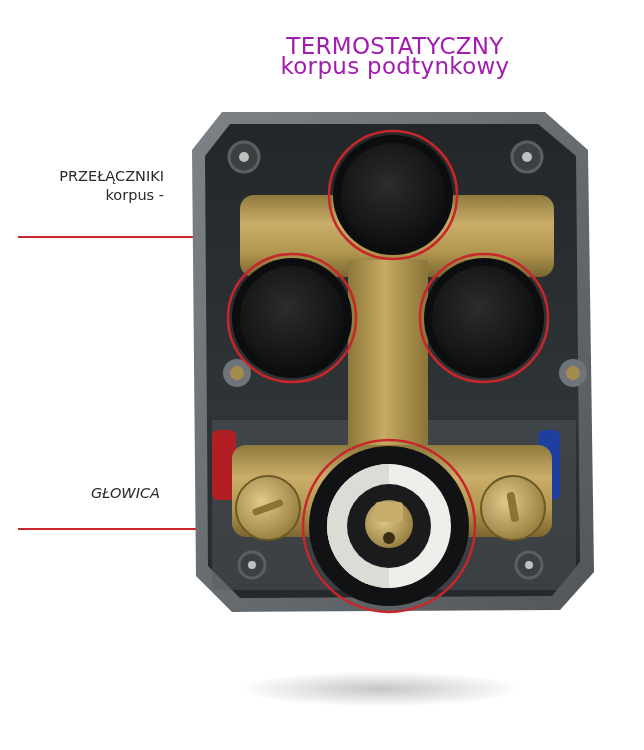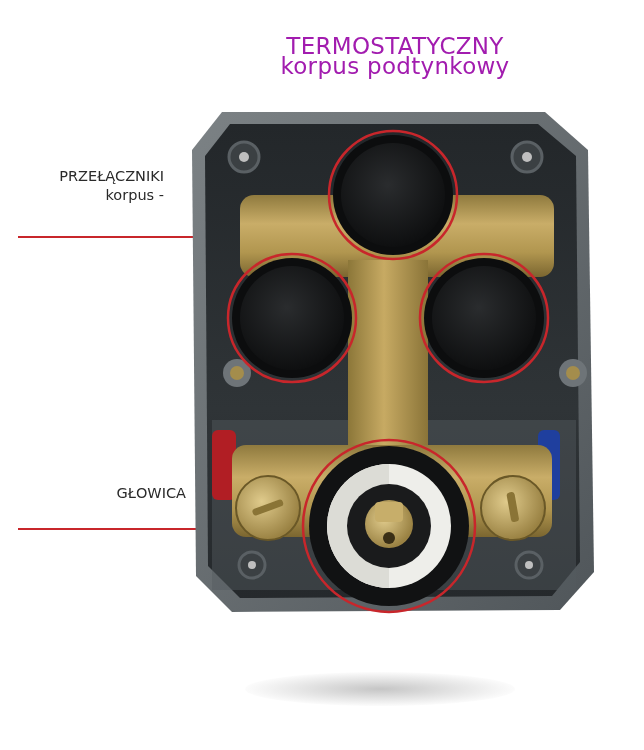--- a/index.html
+++ b/index.html
@@ -2,21 +2,21 @@
 <html><head>
 <meta charset="utf-8">
 <style>
   html,body{margin:0;padding:0;background:#ffffff;}
   body{width:644px;height:750px;position:relative;overflow:hidden;font-family:"DejaVu Sans","Liberation Sans",sans-serif;}
   .title{position:absolute;left:230px;width:330px;text-align:center;color:#a21caf;font-size:23px;line-height:30px;letter-spacing:0.3px;}
   .title.l1{top:31px;}
   .title.l2{top:51px;}
   .label{position:absolute;text-align:right;color:#2a2a2a;font-size:14.5px;line-height:19px;}
   .label.switches{right:480px;top:151px;margin-top:16px;}
-  .label.head{right:458px;top:484px;}
+  .label.head{right:484px;top:484px;font-style:italic;}
   .arrow{position:absolute;height:2px;background:#c8262b;}
   .arrow::after{content:"";position:absolute;right:-2px;top:-4px;border-left:8px solid #c8262b;border-top:5px solid transparent;border-bottom:5px solid transparent;}
   svg.product{position:absolute;left:0;top:0;}
   .shadow{position:absolute;left:245px;top:672px;width:270px;height:34px;border-radius:50%;background:radial-gradient(ellipse at center,rgba(150,150,150,0.55) 0%,rgba(190,190,190,0.35) 45%,rgba(255,255,255,0) 75%);}
 </style>
 </head>
 <body>
 
 <div class="title l1">TERMOSTATYCZNY</div>
 <div class="title l2">korpus podtynkowy</div>

